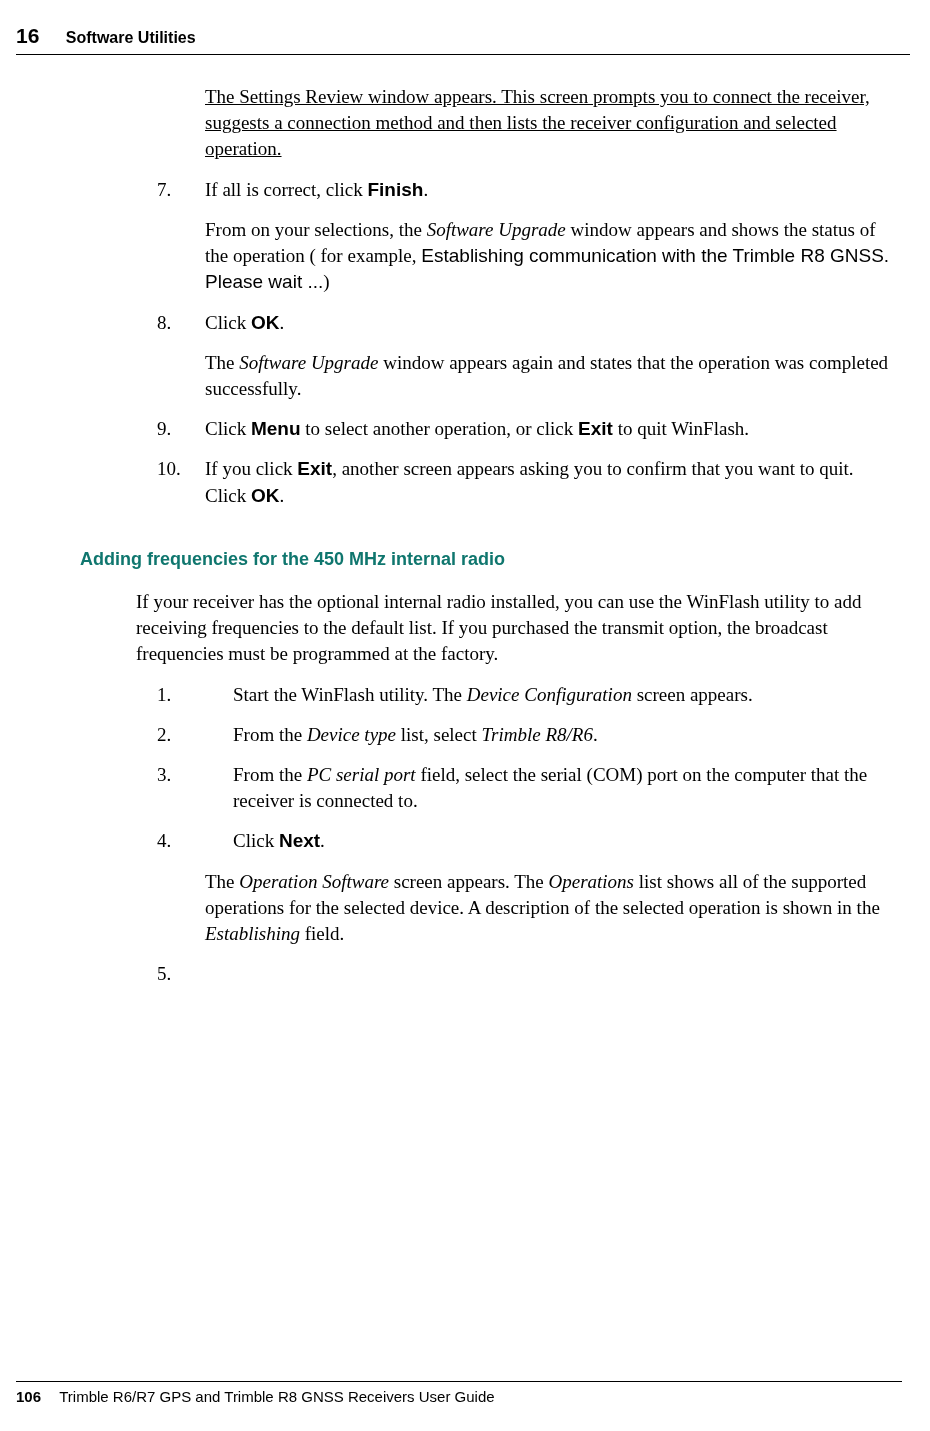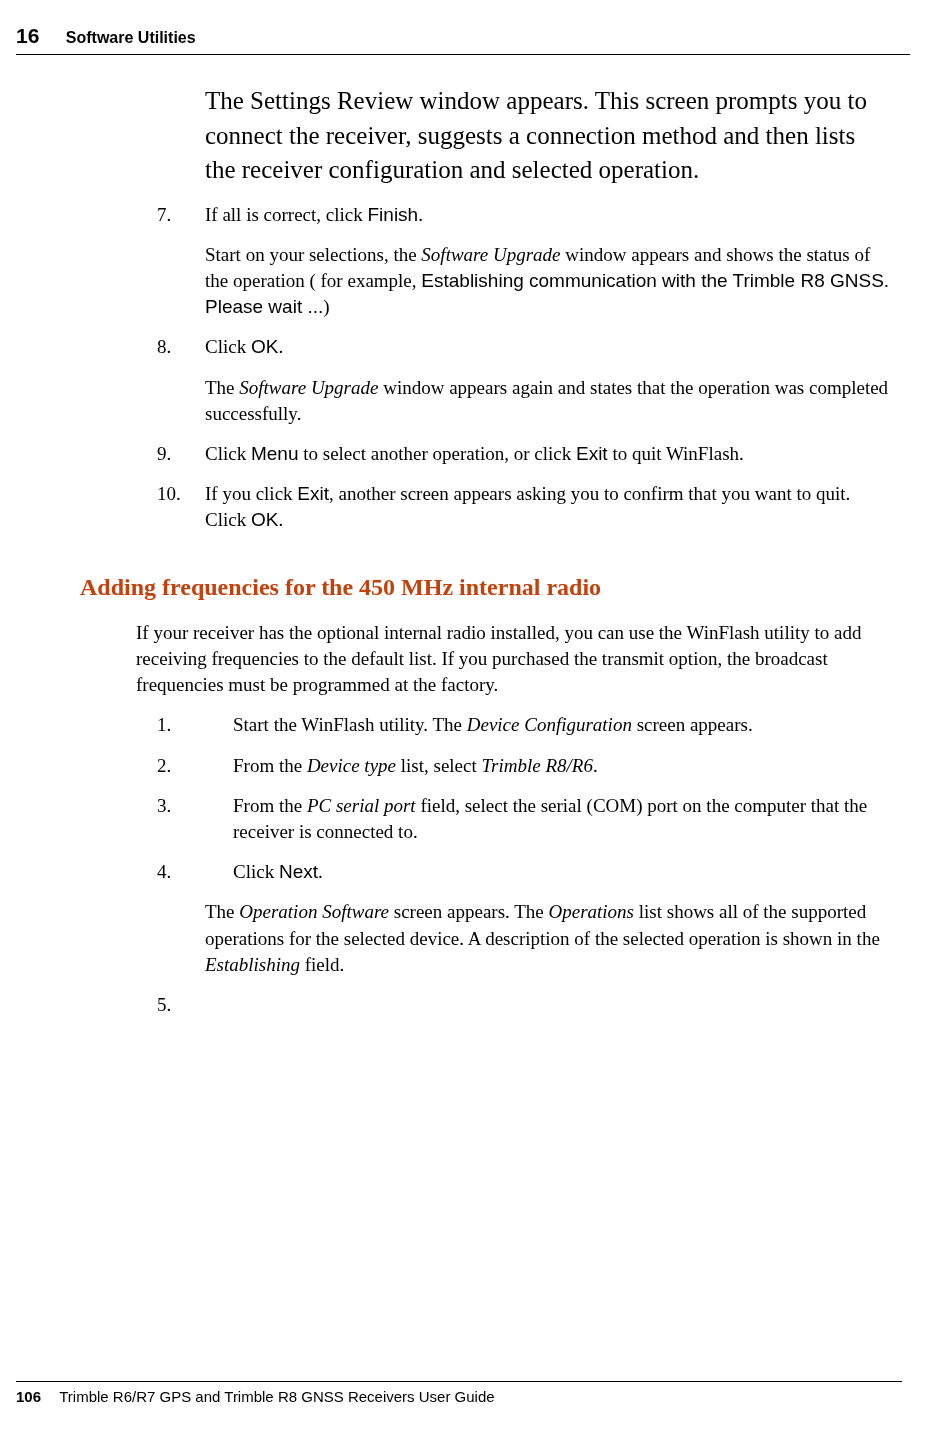--- a/index.html
+++ b/index.html
@@ -37,23 +37,24 @@
     margin-left: 22px;
     font-weight: bold;
   }
   .body {
     position: absolute;
     top: 84px;
     left: 80px;
     right: 40px;
   }
   .para {
-    font-size: 25px;
+    font-size: 19px;
     line-height: 1.38;
     margin: 0 0 14px 0;
+    text-decoration: underline;
   }
   .indent-cont {
     margin-left: 125px;
   }
   ol.steps {
     list-style: none;
     padding: 0;
     margin: 0;
   }
   ol.steps > li {
@@ -68,28 +69,28 @@
     margin-left: 77px;
   }
   ol.steps > li .txt {
     flex: 1;
   }
   .sub {
     margin: 0 0 14px 125px;
     font-size: 19px;
     line-height: 1.38;
   }
-  .bold { font-family: Arial, Helvetica, sans-serif; font-weight: normal; }
+  .bold { font-family: Arial, Helvetica, sans-serif; font-weight: bold; }
   .sans { font-family: Arial, Helvetica, sans-serif; }
   .ital { font-style: italic; }
   .h2 {
-    color: #c2410c;
-    font-family: Liberation Serif, serif;
+    color: #0f766e;
+    font-family: Liberation Sans, sans-serif;
     font-weight: bold;
-    font-size: 24px;
+    font-size: 18px;
     margin: 40px 0 16px 0;
   }
   .intro {
     margin-left: 56px;
     font-size: 19px;
     line-height: 1.38;
     margin-bottom: 14px;
   }
   ol.steps2 {
     list-style: none;
@@ -136,21 +137,21 @@
 
     <ol class="steps">
       <li>
         <span class="num">7.</span>
         <span class="txt">
           <span>If all is correct, click </span><span class="bold">Finish</span><span>.</span>
         </span>
       </li>
     </ol>
     <p class="sub">
-      <span>Start on your selections, the </span><span class="ital">Software Upgrade</span><span> window appears and shows the status of the operation ( for example, </span><span class="sans">Establishing communication with the Trimble R8 GNSS. Please wait ...</span><span>)</span>
+      <span>From on your selections, the </span><span class="ital">Software Upgrade</span><span> window appears and shows the status of the operation ( for example, </span><span class="sans">Establishing communication with the Trimble R8 GNSS. Please wait ...</span><span>)</span>
     </p>
 
     <ol class="steps">
       <li>
         <span class="num">8.</span>
         <span class="txt">
           <span>Click </span><span class="bold">OK</span><span>.</span>
         </span>
       </li>
     </ol>

